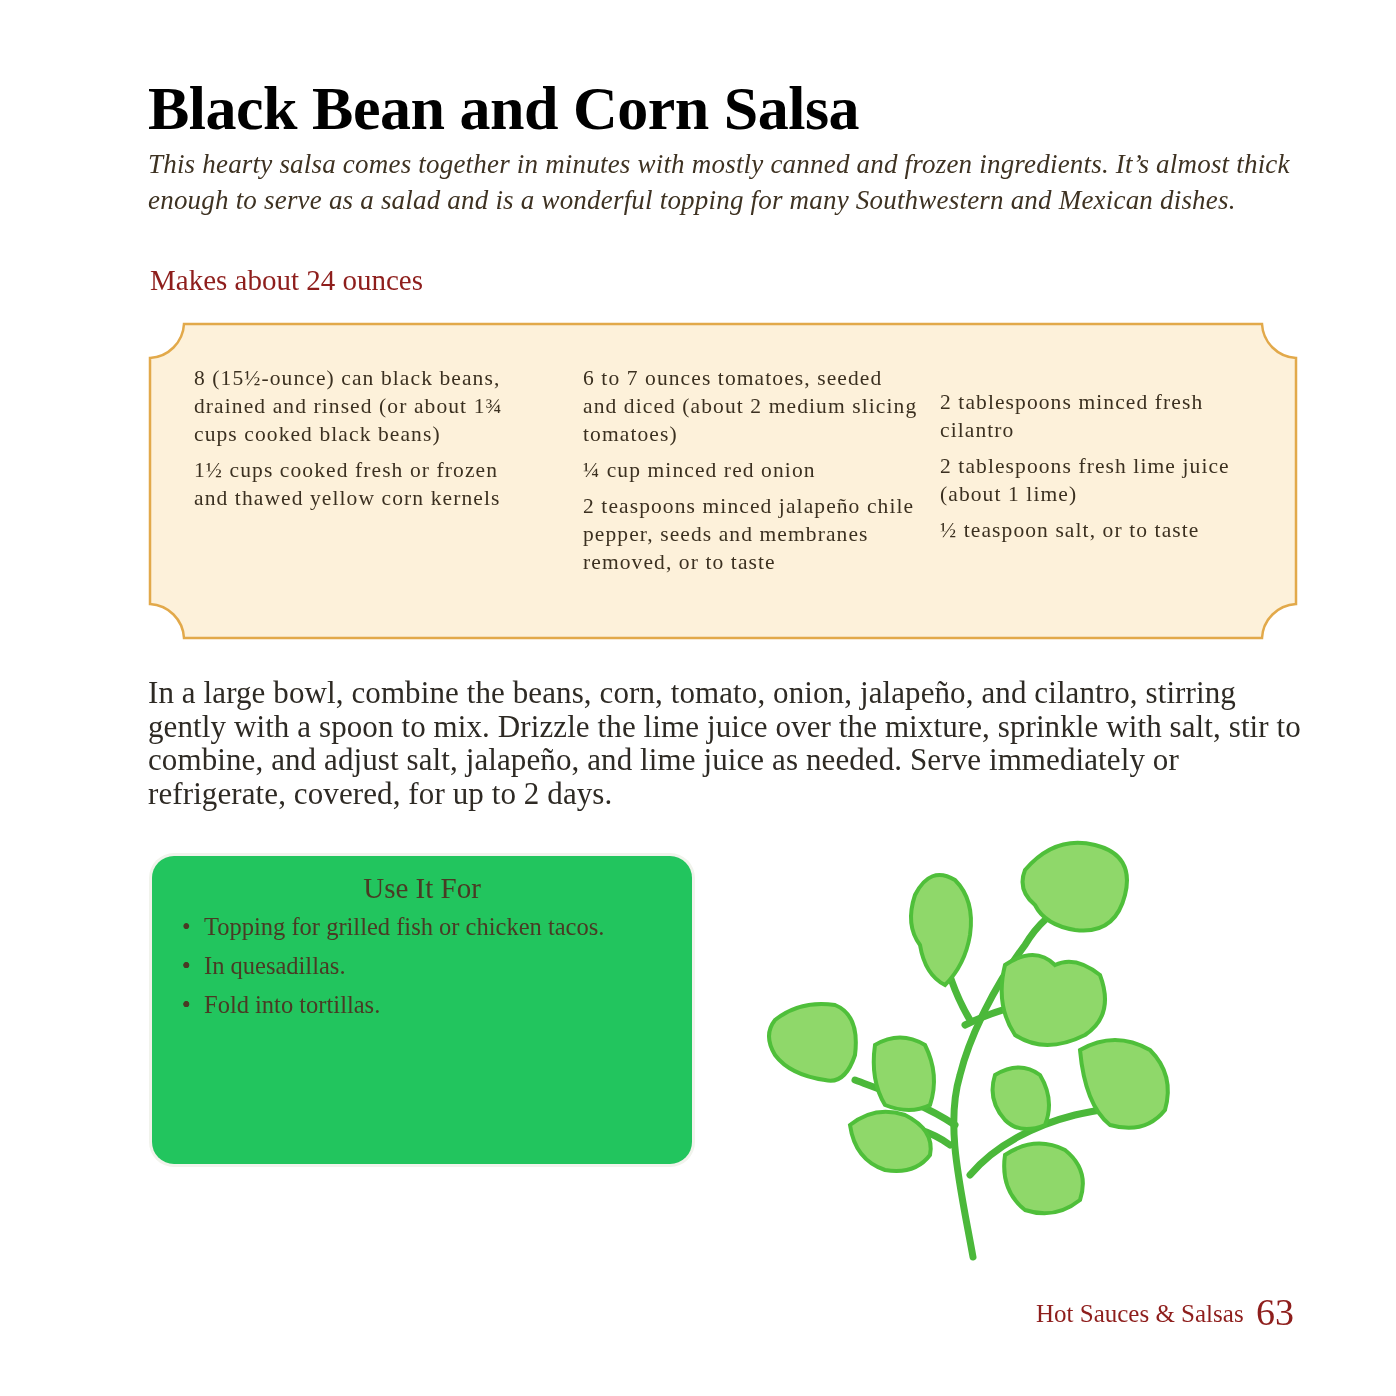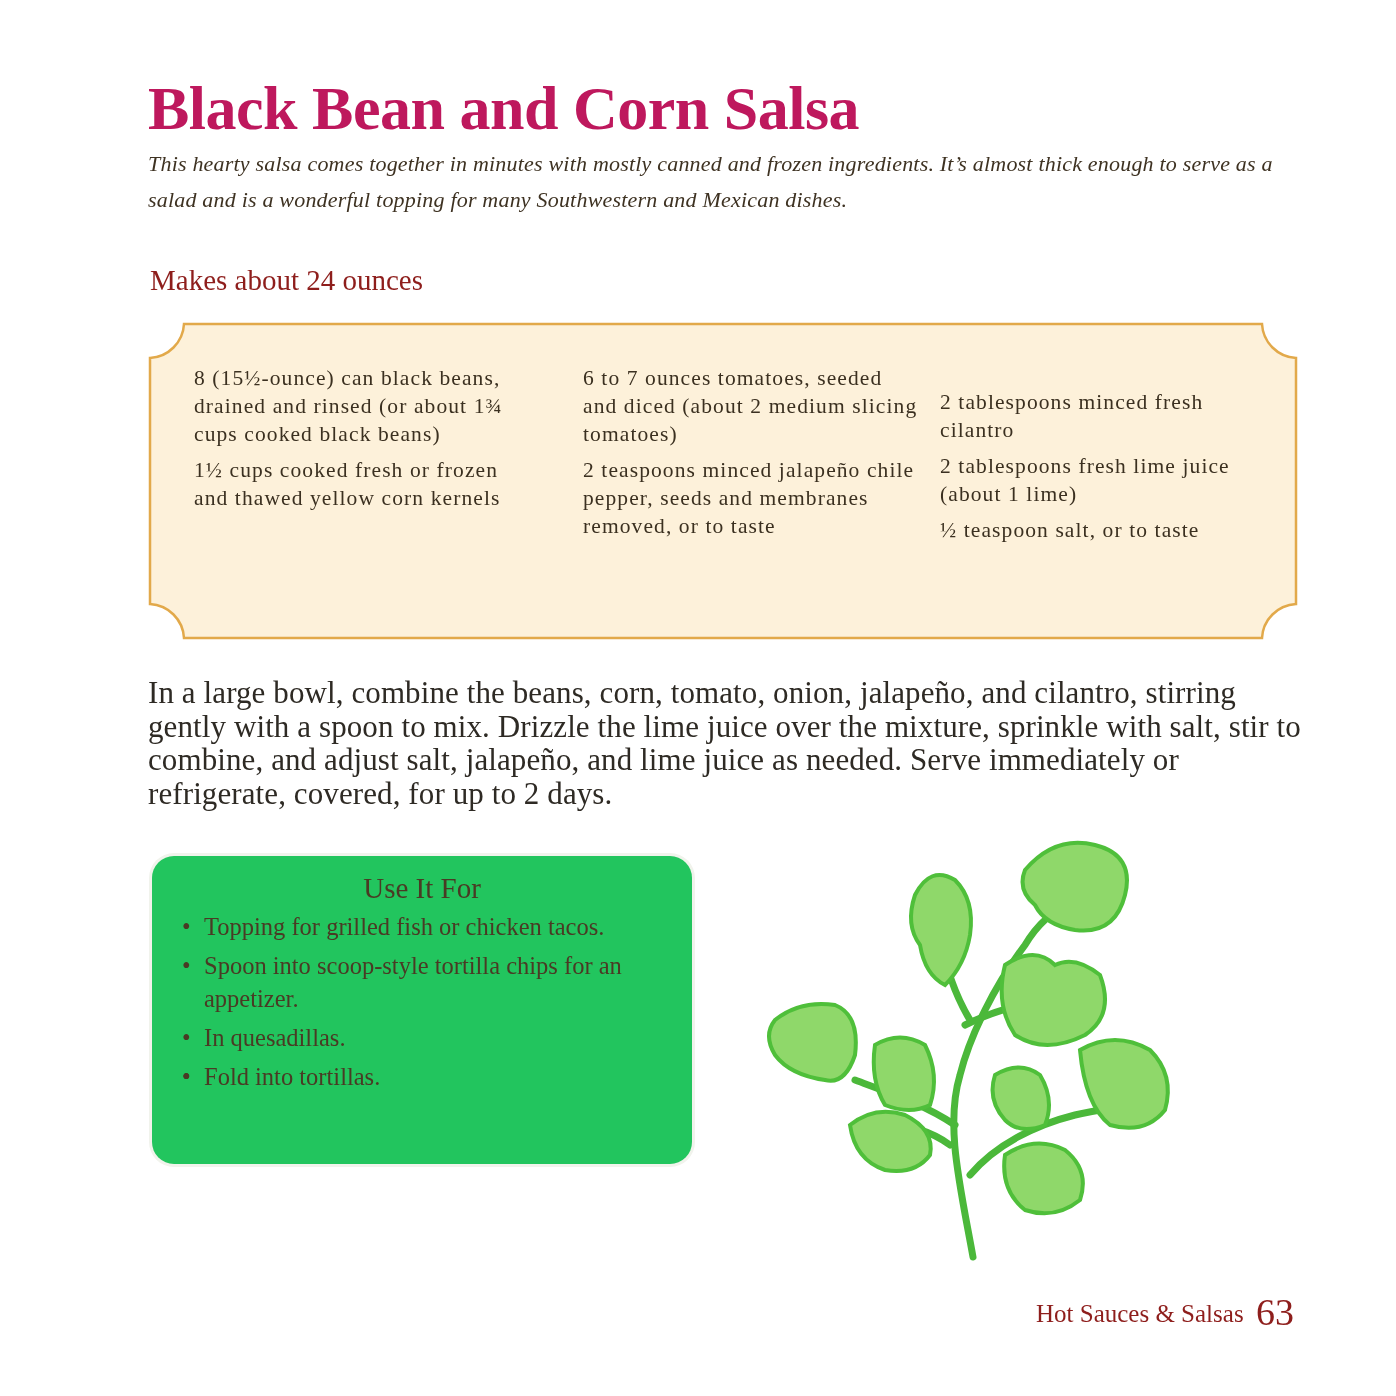--- a/index.html
+++ b/index.html
@@ -5,27 +5,27 @@
     html, body { margin: 0; padding: 0; }
     body {
       width: 1396px; height: 1396px; background: #ffffff;
       position: relative; overflow: hidden;
       font-family: "DejaVu Serif", "Liberation Serif", serif;
       color: #3a3020;
     }
     .title {
       position: absolute; left: 148px; top: 72px;
       font-family: "Liberation Serif", serif; font-weight: bold;
-      font-size: 62px; color: #be185d; letter-spacing: -0.5px; margin: 0;
+      font-size: 62px; color: #000000; letter-spacing: -0.5px; margin: 0;
       line-height: 72px;
     }
     .intro {
       position: absolute; left: 148px; top: 146px; width: 1150px;
       font-family: "Liberation Serif", serif; font-style: italic;
-      font-size: 22px; line-height: 36px; color: #3e3222; letter-spacing: 0.2px;
+      font-size: 27px; line-height: 36px; color: #3e3222; letter-spacing: 0.2px;
     }
     .yield {
       position: absolute; left: 150px; top: 264px;
       font-family: "Liberation Serif", serif; font-size: 29px; color: #8e1e1c;
     }
     .ing-box {
       position: absolute; left: 148px; top: 322px; width: 1150px; height: 318px;
     }
     .ing-box svg.frame { position: absolute; left: 0; top: 0; }
     .ing-col {
@@ -78,36 +78,37 @@
 <div class="ing-box">
   <svg class="frame" width="1150" height="318" viewBox="0 0 1150 318">
     <path d="M36,2 L1114,2 A36,36 0 0 0 1148,36 L1148,282 A36,36 0 0 0 1114,316 L36,316 A36,36 0 0 0 2,282 L2,36 A36,36 0 0 0 36,2 Z" fill="#fdf1da" stroke="#e2a94a" stroke-width="2.5"></path>
   </svg>
   <div class="ing-col col1">
     <p class="ing">8 (15½-ounce) can black beans, drained and rinsed (or about 1¾ cups cooked black beans)</p>
     <p class="ing">1½ cups cooked fresh or frozen and thawed yellow corn kernels</p>
   </div>
   <div class="ing-col col2">
     <p class="ing">6 to 7 ounces tomatoes, seeded and diced (about 2 medium slicing tomatoes)</p>
+    <p class="ing">¼ cup minced red onion</p>
     <p class="ing">2 teaspoons minced jalapeño chile pepper, seeds and membranes removed, or to taste</p>
   </div>
   <div class="ing-col col3">
     <p class="ing">2 tablespoons minced fresh cilantro</p>
     <p class="ing">2 tablespoons fresh lime juice (about 1 lime)</p>
     <p class="ing">½ teaspoon salt, or to taste</p>
   </div>
 </div>
 
 <div class="method">In a large bowl, combine the beans, corn, tomato, onion, jalapeño, and cilantro, stirring gently with a spoon to mix. Drizzle the lime juice over the mixture, sprinkle with salt, stir to combine, and adjust salt, jalapeño, and lime juice as needed. Serve immediately or refrigerate, covered, for up to 2 days.</div>
 
 <div class="use-box">
   <div class="use-title">Use It For</div>
   <ul class="use-list">
     <li><span class="bullet">•</span><span>Topping for grilled fish or chicken tacos.</span></li>
-    <li><span class="bullet">•</span><span>Spoon into scoop-style tortilla chips for an appetizer.</span></li>
+    <li><span class="bullet">•</span></li>
     <li><span class="bullet">•</span><span>In quesadillas.</span></li>
     <li><span class="bullet">•</span></li>
     <li><span class="bullet">•</span><span>Fold into tortillas.</span></li>
   </ul>
 </div>
 
 <div class="illustration">
   <svg width="460" height="445" viewBox="0 0 460 445">
     <g fill="none" stroke="#4bb83a" stroke-width="7" stroke-linecap="round">
       <path d="M218,432 C205,360 190,300 205,250 C215,210 240,160 270,120 C285,95 300,85 315,80"></path>

